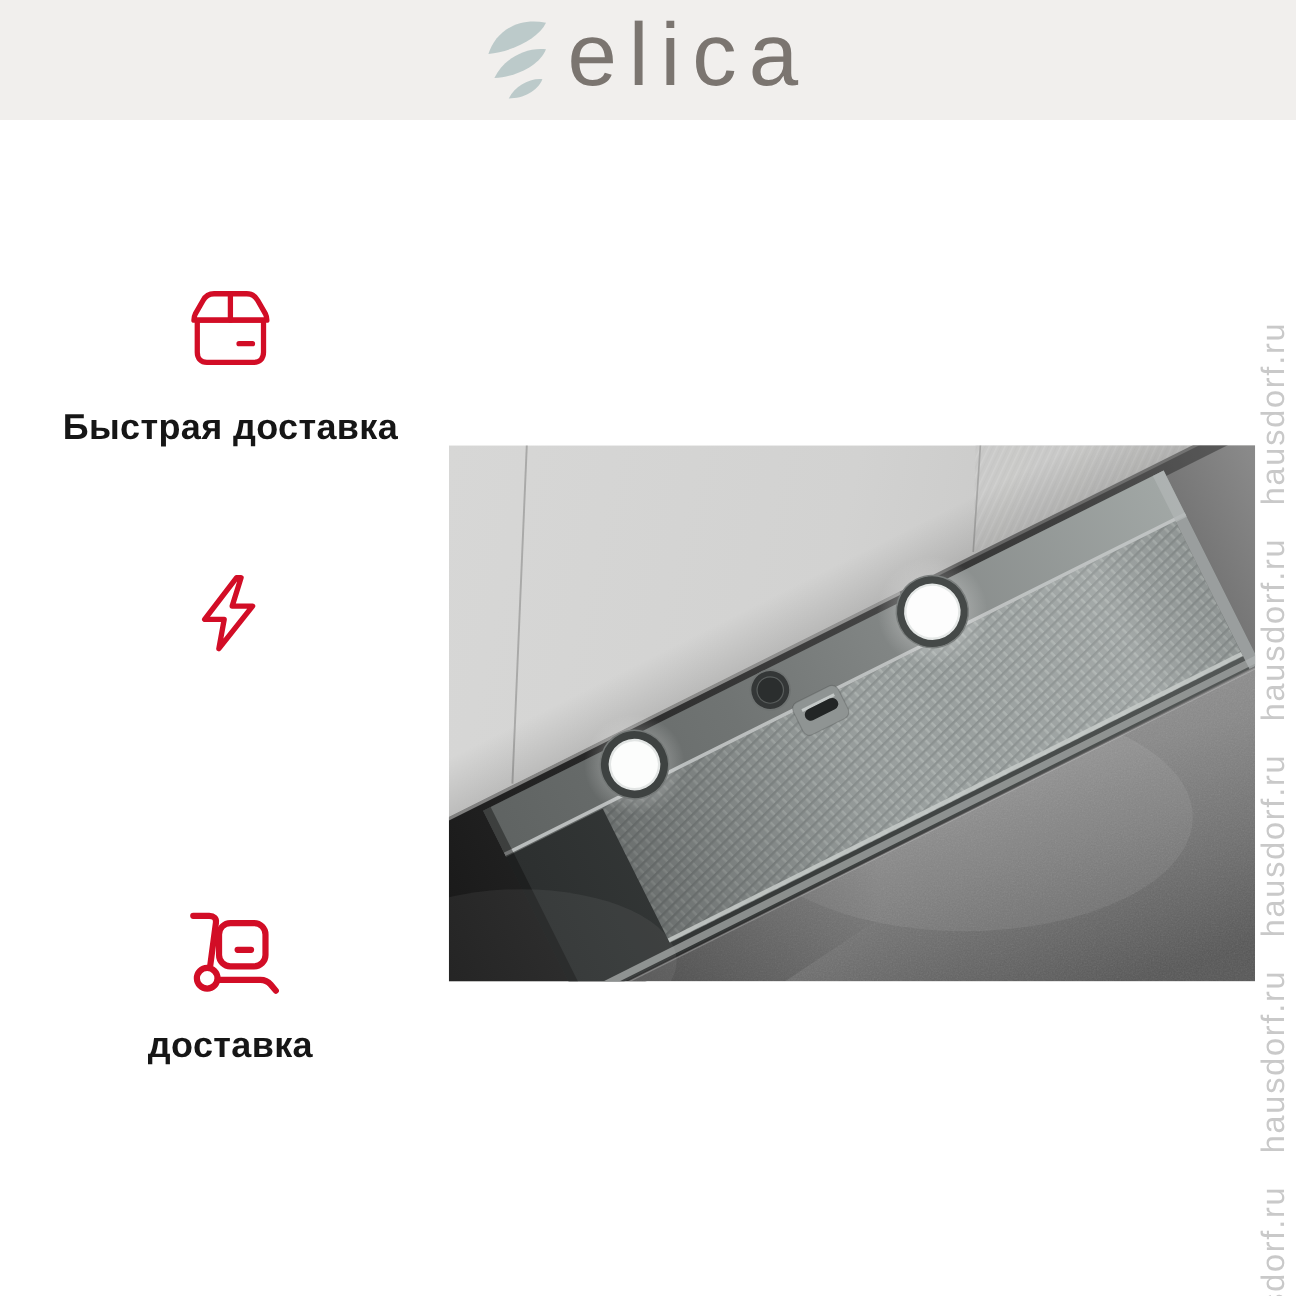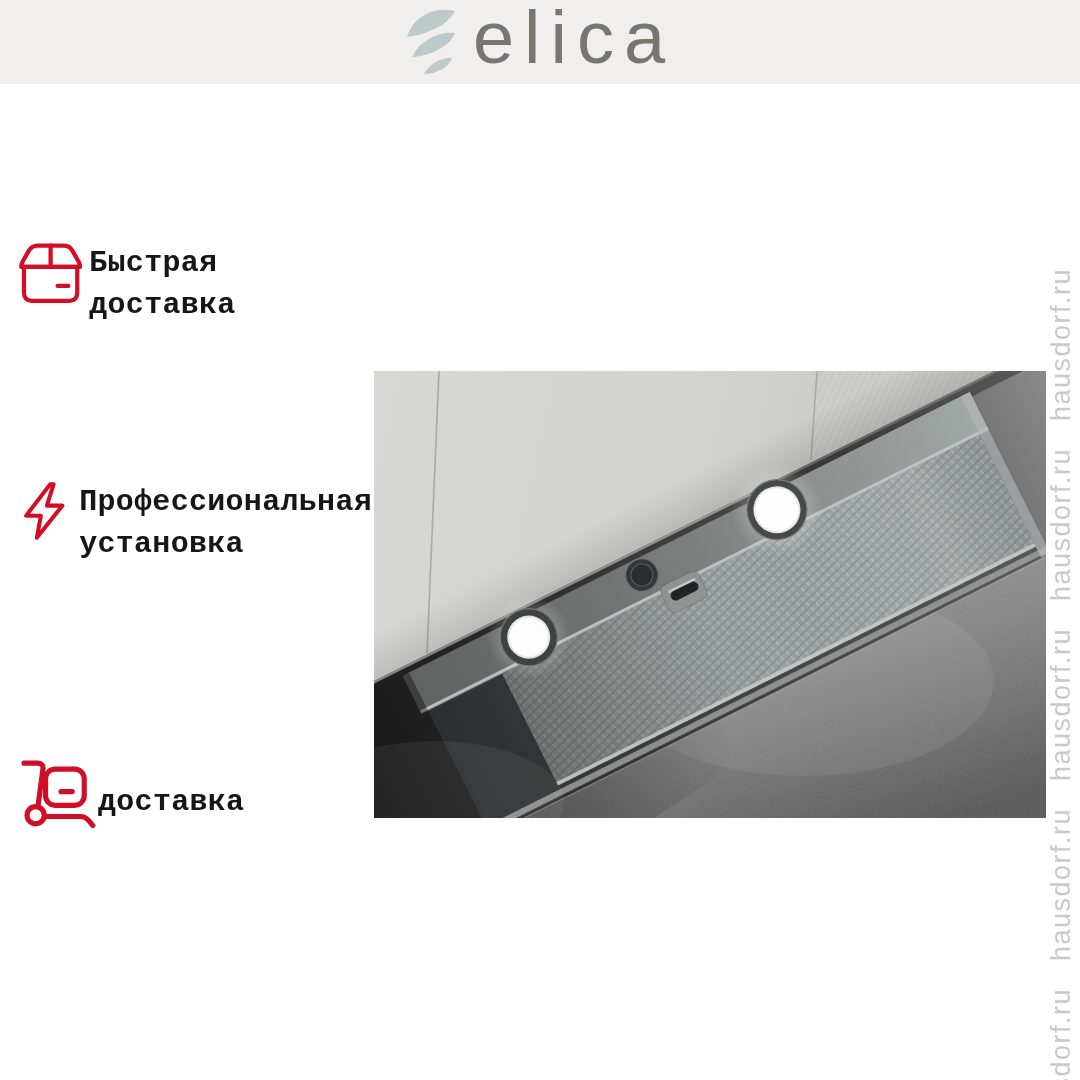--- a/index.html
+++ b/index.html
@@ -4,36 +4,36 @@
 <style>
   * { margin:0; padding:0; box-sizing:border-box; }
   html,body { width:1080px; height:1080px; }
   body {
     position:relative; background:#ffffff; overflow:hidden;
     font-family:"Liberation Sans", sans-serif;
   }
 
   
   .header {
-    position:absolute; left:0; top:0; width:1080px; height:84px;
+    position:absolute; left:0; top:0; width:1080px; height:100px;
     background:#f1efed;
     display:flex; align-items:center; justify-content:center;
   }
   .logo { display:flex; align-items:center; gap:16px; }
   .logo-mark { width:52px; height:76px; display:block; }
   .logo-word {
     font-size:74px; font-weight:400; color:#7b7570;
     letter-spacing:10px; line-height:1;
     transform:translateY(-4px);
   }
 
   
   .feature {
     position:absolute; left:12px; width:360px;
-    display:flex; flex-direction:row; align-items:center; text-align:left;font-family:Liberation Mono, monospace;
+    display:flex; flex-direction:column; align-items:center; text-align:center;
   }
   .f1 { top:232px; }
   .f2 { top:474px; }
   .f3 { top:752px; }
   .feature-icon { display:block; }
   .f1 .feature-icon { width:80px; height:80px; margin-bottom:24px; }
   .f2 .feature-icon { width:74px; height:74px; margin-bottom:24px; }
   .f3 .feature-icon { width:86px; height:86px; margin-bottom:13px; }
   .feature-label {
     font-size:30px; line-height:42px; font-weight:600;
@@ -83,24 +83,20 @@
   </svg>
   <div class="feature-label">
     <span>Быстрая доставка</span>
   </div>
 </div>
 
 <div class="feature f2">
   <svg class="feature-icon" viewBox="0 0 100 100" fill="none" stroke-width="6" stroke-linecap="round" stroke-linejoin="round" stroke="#d20d26">
     <path d="M57 10 L21 57 H43 L37 90 L75 42 H52 L62 10 Z"></path>
   </svg>
-  <div class="feature-label">
-    <span>Профессиональная</span>
-    <span>установка</span>
-  </div>
 </div>
 
 <div class="feature f3">
   <svg class="feature-icon" viewBox="0 0 100 100" fill="none" stroke-width="6" stroke-linecap="round" stroke-linejoin="round" stroke="#d20d26">
     <path d="M14 13 H29.5 C34 13 36.5 15.5 36 19.5 L30.5 61"></path>
     <circle cx="27.5" cy="73.5" r="10"></circle>
     <path d="M39 75 H79 C83.5 75 86.5 76.5 89 79.5 L94 85.5"></path>
     <rect x="39" y="20" width="45" height="42" rx="11"></rect>
     <path d="M57 46 H70"></path>
   </svg>

